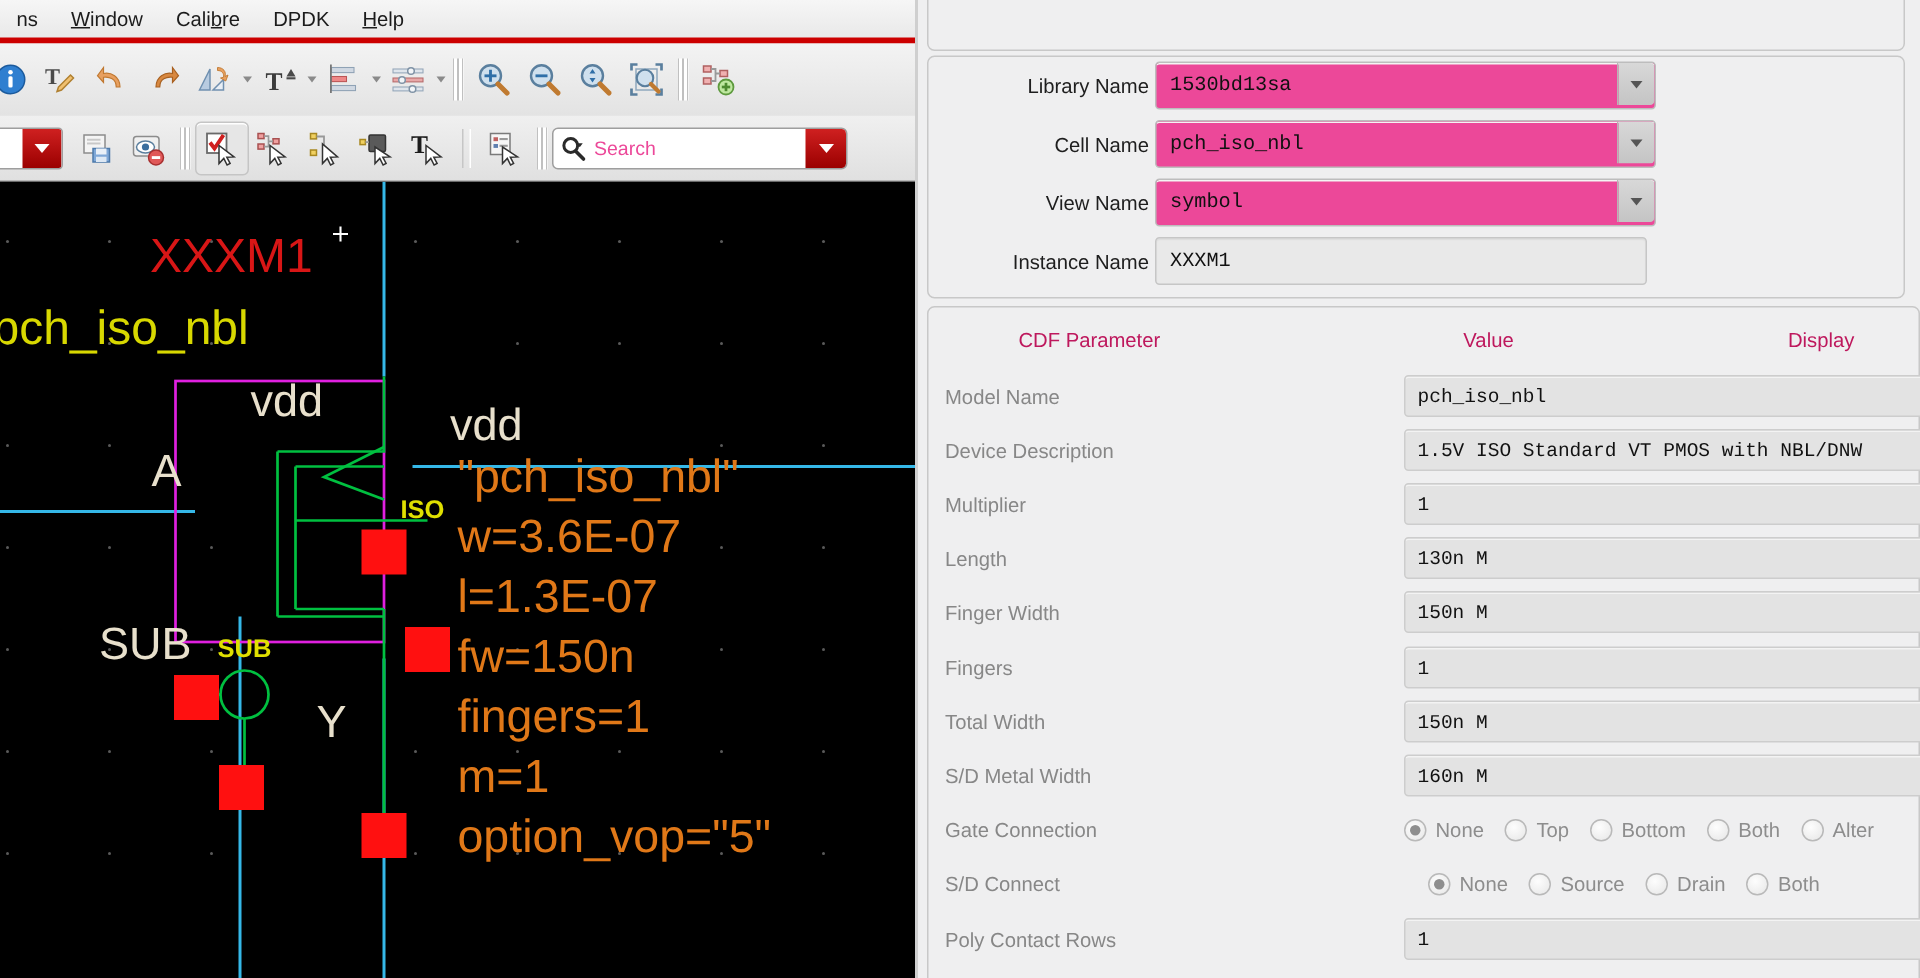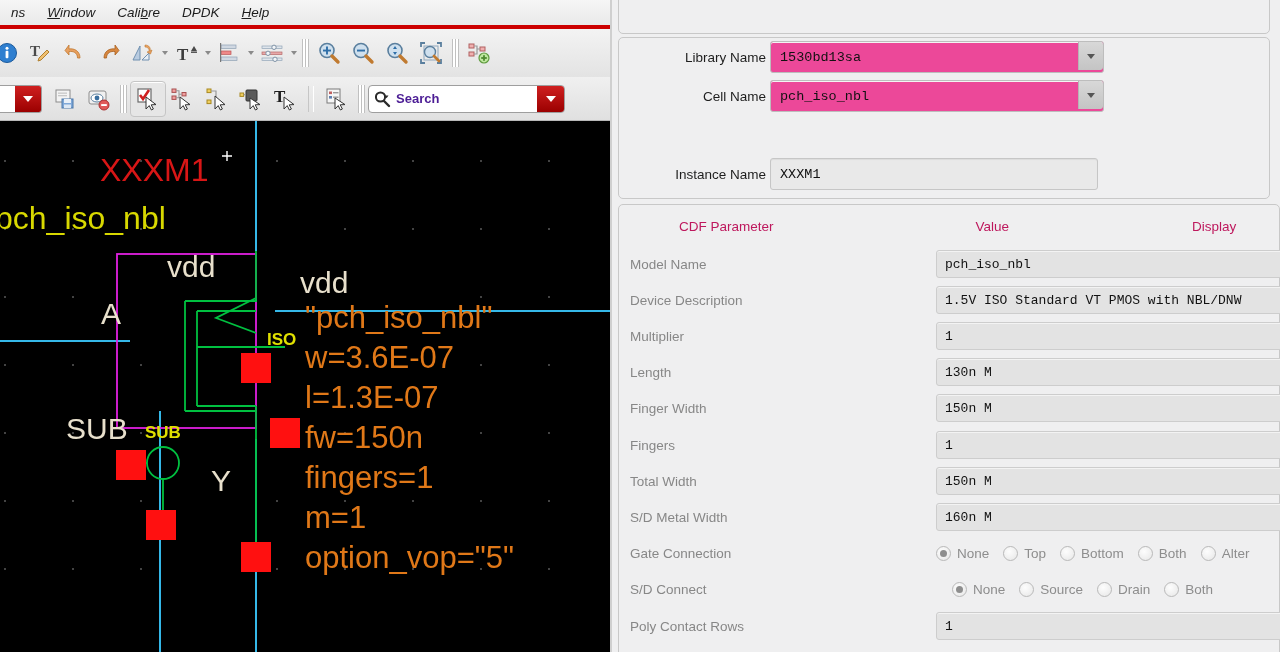--- a/index.html
+++ b/index.html
@@ -10,21 +10,21 @@
     background:#efefef;
     -webkit-font-smoothing:antialiased;
   }
   .app{position:relative;width:1280px;height:652px;overflow:hidden;}
 
   
   .left{position:absolute;left:0;top:0;width:610px;height:652px;overflow:hidden;background:#efefef;}
 
   .menubar{position:absolute;left:0;top:0;width:610px;height:25px;
     background:linear-gradient(#f6f6f6,#e9e9e9);
-    border-bottom:none;font-style:italic;}
+    border-bottom:none;}
   .menubar .items{display:flex;align-items:center;height:25px;padding-left:0px;}
   .menu-item{padding:3px 11px 3px 11px;color:#1c1c1c;font-size:13.5px;white-space:nowrap;}
   .menu-item u{text-decoration:underline;}
   .redline{position:absolute;left:0;top:25px;width:610px;height:4px;background:#cc0000;}
 
   .toolbar1{position:absolute;left:0;top:29px;width:610px;height:48px;
      background:linear-gradient(#f3f3f3,#e3e3e3);border-bottom:1px solid #cfcfcf;}
   .toolbar2{position:absolute;left:0;top:77px;width:610px;height:43px;
      background:linear-gradient(#f0f0f0,#e0e0e0);border-bottom:1px solid #b8b8b8;}
 
@@ -35,21 +35,21 @@
   .tsep{width:4px;height:26px;margin:0 6px;border-left:1px solid #c6c6c6;border-right:1px solid #fff;flex:0 0 auto;}
   .grip{width:7px;height:28px;margin:0 3px 0 4px;flex:0 0 auto;
         background:repeating-linear-gradient(to right,#c0c0c0 0 1px,#ffffff 1px 3px);}
   .caret{width:9px;height:20px;display:flex;align-items:center;justify-content:center;flex:0 0 auto;}
   .caret:after{content:"";border-left:3.5px solid transparent;border-right:3.5px solid transparent;border-top:4px solid #8a8a8a;}
 
   
   .searchbox{display:flex;align-items:center;height:26px;width:195px;background:#fff;
      border:1px solid #9e9e9e;border-radius:4px;overflow:hidden;flex:0 0 auto;}
   .searchbox .sicon{width:26px;display:flex;align-items:center;justify-content:center;}
-  .searchbox .sph{flex:1;color:#4c1d95;font-weight:bold;font-size:13px;padding-left:1px;}
+  .searchbox .sph{flex:1;color:#ec4899;font-weight:normal;font-size:13px;padding-left:1px;}
   .searchbox .sdrop{width:27px;height:26px;background:linear-gradient(#cf2020,#9b0000);
      display:flex;align-items:center;justify-content:center;}
   .searchbox .sdrop:after{content:"";border-left:5px solid transparent;border-right:5px solid transparent;border-top:6px solid #fff;}
 
   .combosmall{display:flex;align-items:center;height:26px;width:52px;background:#fff;
     border:1px solid #9e9e9e;border-radius:3px;overflow:hidden;flex:0 0 auto;}
   .combosmall .cdrop{width:26px;height:26px;margin-left:auto;background:linear-gradient(#cf2020,#9b0000);
     display:flex;align-items:center;justify-content:center;}
   .combosmall .cdrop:after{content:"";border-left:5px solid transparent;border-right:5px solid transparent;border-top:6px solid #fff;}
 
@@ -464,20 +464,27 @@
     </div>
 
     <div class="frow" style="left:8px;top:81px;">
       <div class="flabel">Cell Name</div>
       <div class="fcombo">
         <span class="val">pch_iso_nbl</span>
         <span class="arrow"></span>
       </div>
     </div>
 
+    <div class="frow" style="left:8px;top:120px;">
+      <div class="flabel">View Name</div>
+      <div class="fcombo">
+        <span class="val">symbol</span>
+        <span class="arrow"></span>
+      </div>
+    </div>
 
     <div class="frow" style="left:8px;top:159px;">
       <div class="flabel">Instance Name</div>
       <div class="ftext">
         <span class="val">XXXM1</span>
       </div>
     </div>
 
     <div class="groupbox gb-table"></div>
 

